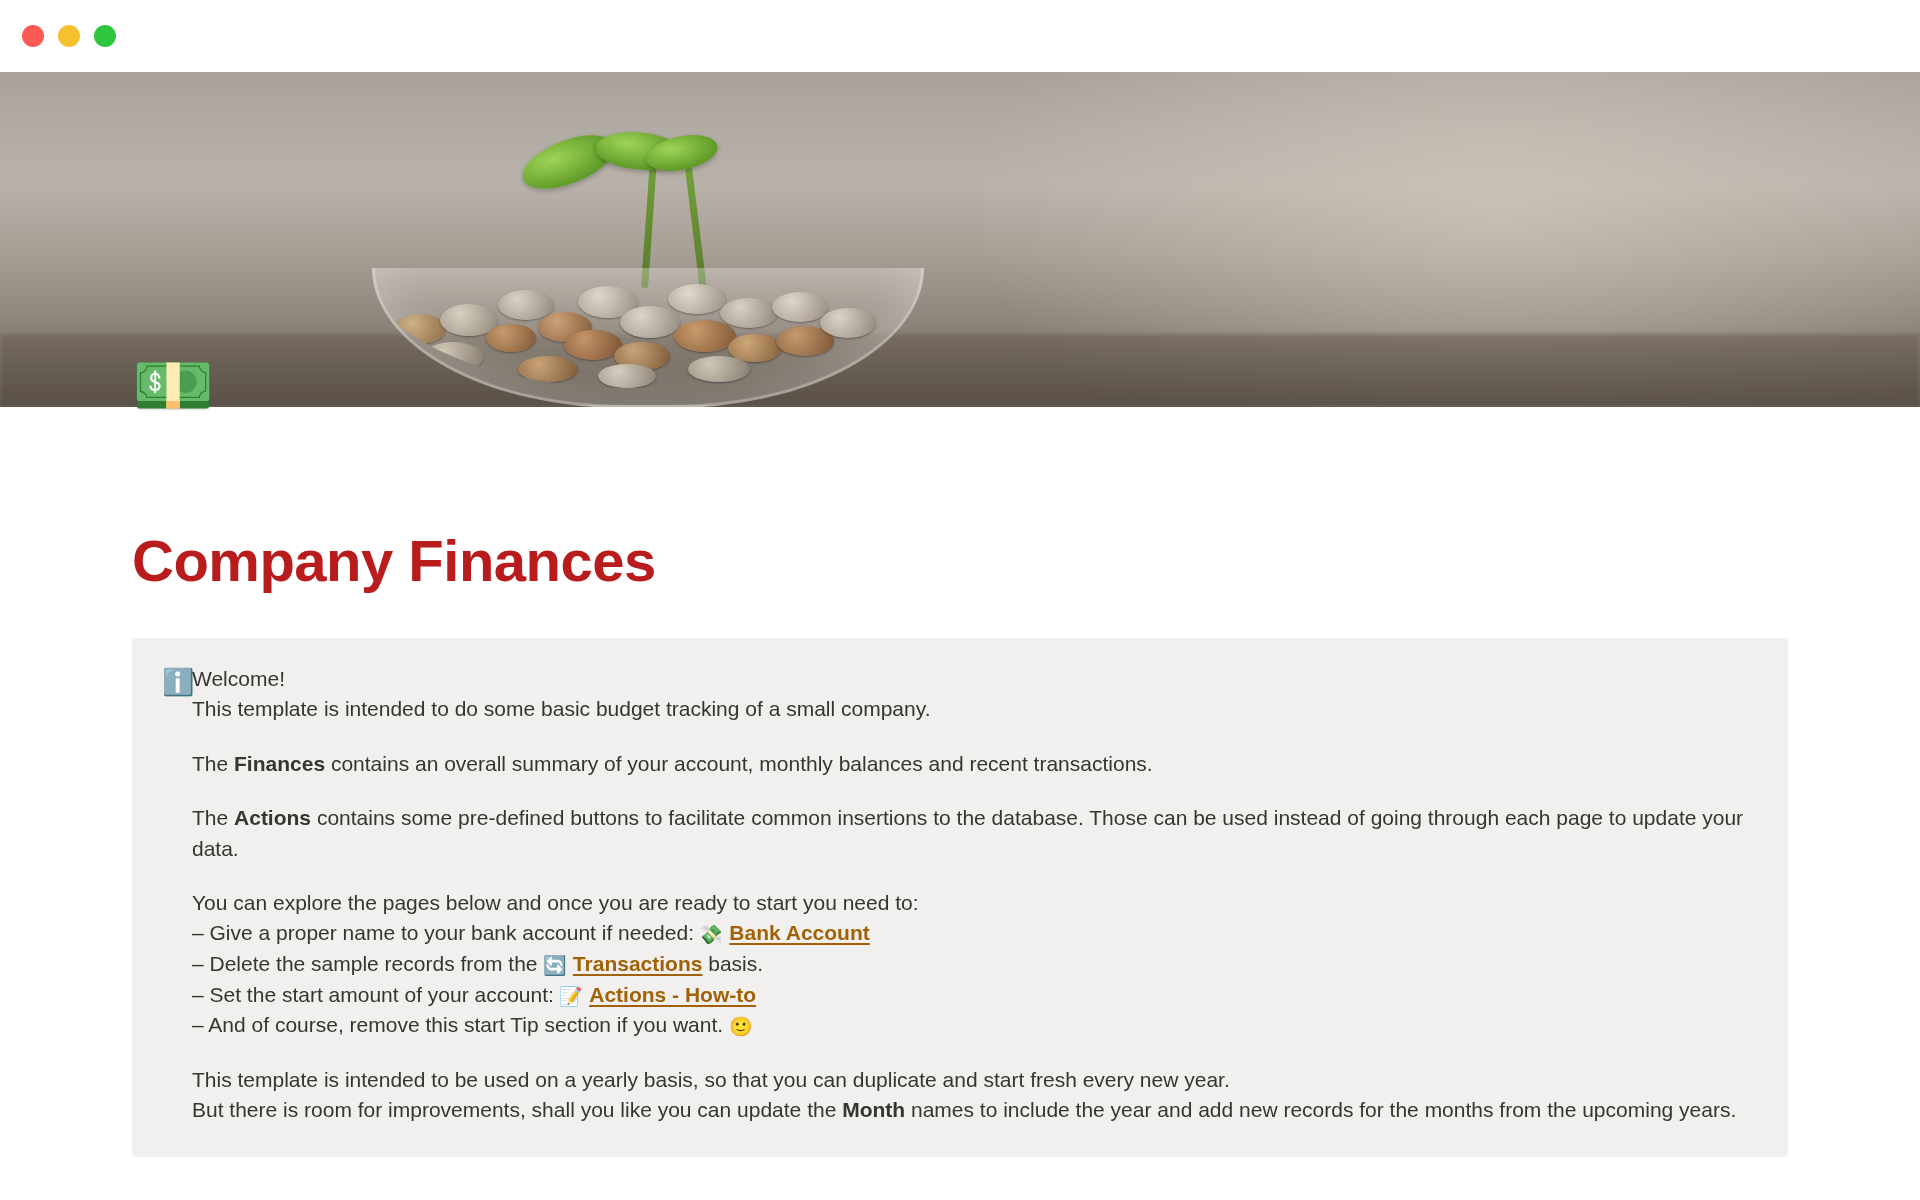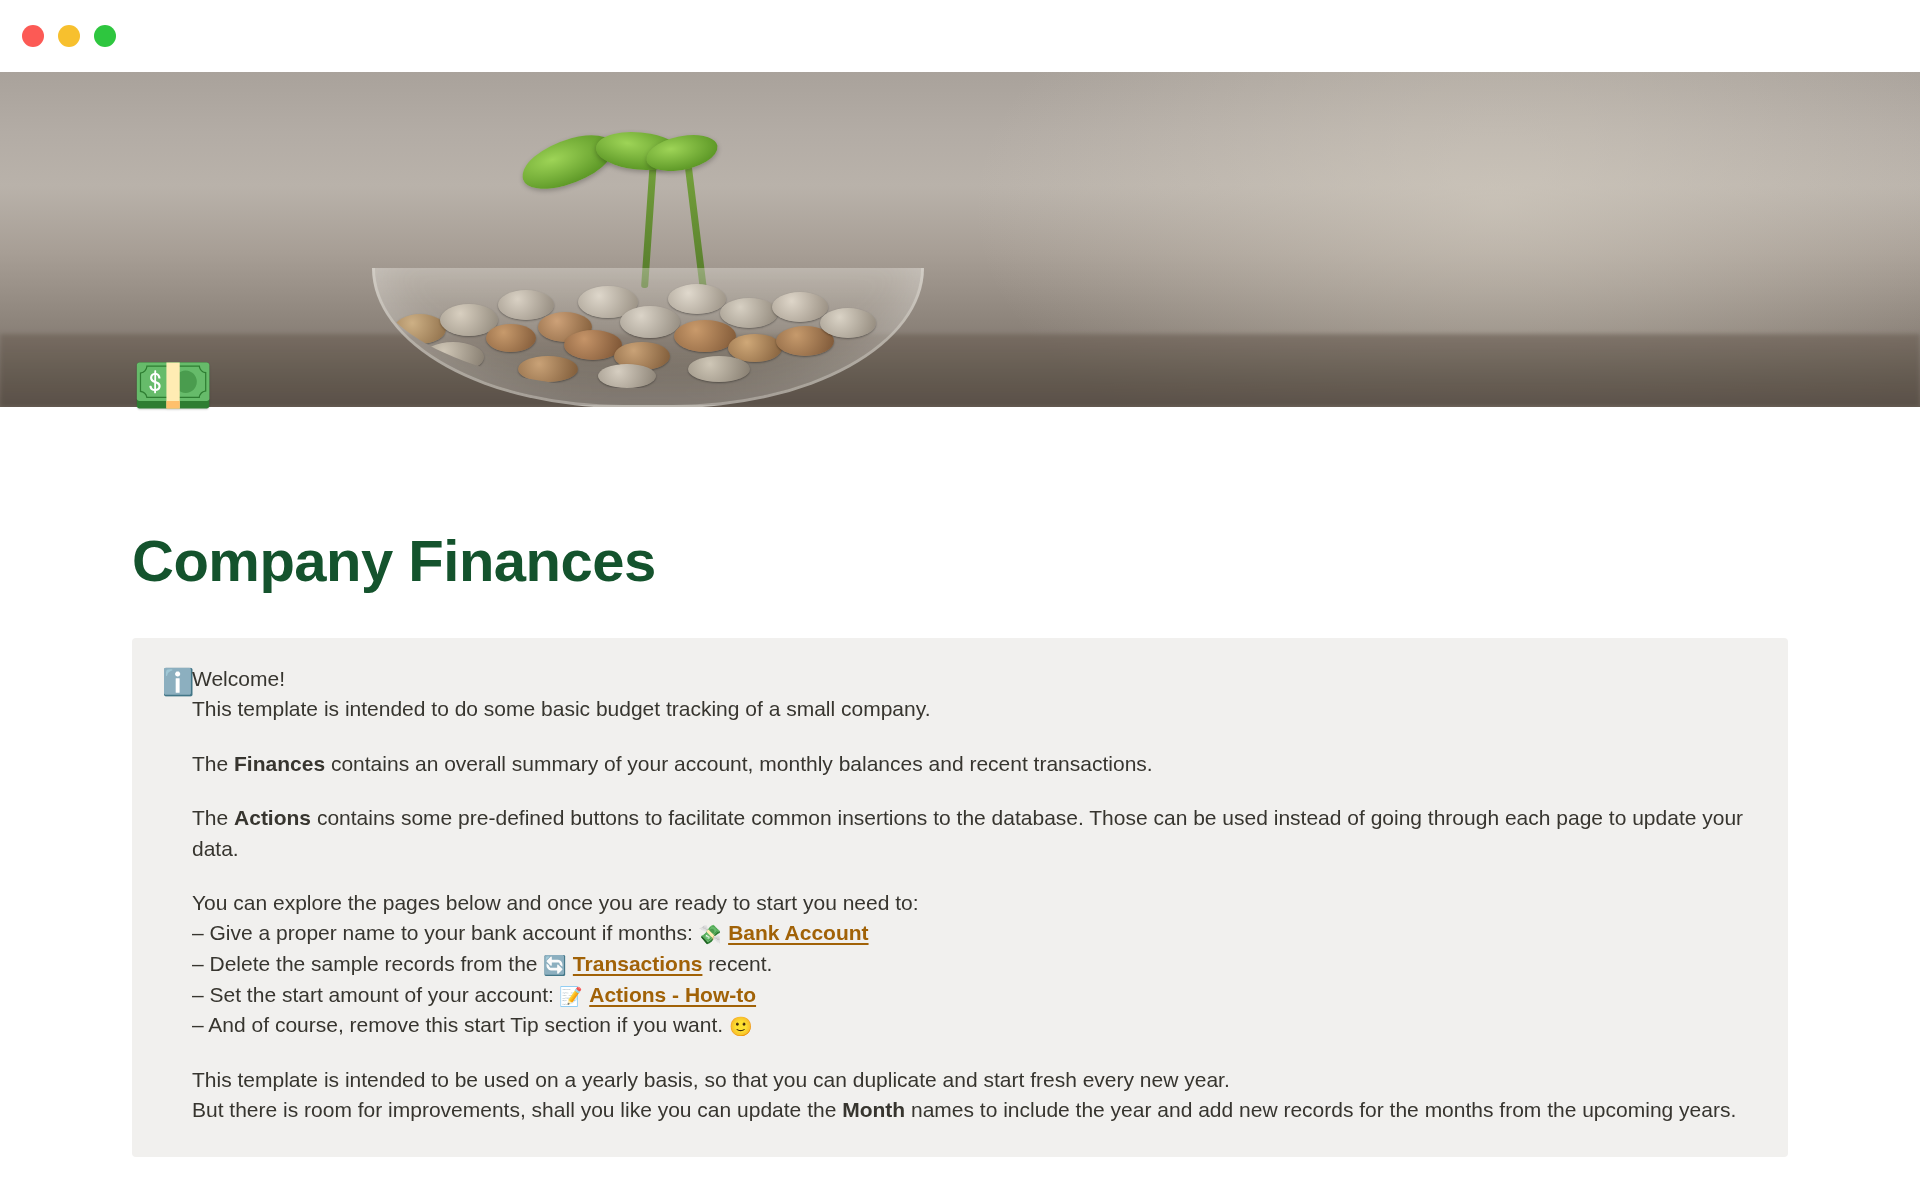--- a/index.html
+++ b/index.html
@@ -131,21 +131,21 @@
   }
 
   
   .content {
     padding: 0 132px;
     position: relative;
   }
   .page-title {
     font-size: 58px;
     font-weight: bold;
-    color: #14532d;
+    color: #b91c1c;
     letter-spacing: -0.5px;
     margin: 122px 0 12px 0;
     line-height: 1.1;
   }
 
   .callout {
     margin-top: 45px;
     background: #f1f0ee;
     border-radius: 4px;
     padding: 26px 30px 32px 30px;
@@ -250,23 +250,23 @@
       <p class="line"><span>The </span><span class="b">Finances</span><span> contains an overall summary of your account, monthly balances and recent transactions.</span></p>
 
       <div class="spacer"></div>
 
       <p class="line"><span>The </span><span class="b">Actions</span><span> contains some pre-defined buttons to facilitate common insertions to the database. Those can be used instead of going through each page to update your data.</span></p>
 
       <div class="spacer"></div>
 
       <p class="line">You can explore the pages below and once you are ready to start you need to:</p>
 
-      <p class="line"><span>– Give a proper name to your bank account if months: </span><span class="inline-emoji">💸</span> <span class="inline-link">Bank Account</span><span></span></p>
-
-      <p class="line"><span>– Delete the sample records from the </span><span class="inline-emoji">🔄</span> <span class="inline-link">Transactions</span><span> recent.</span></p>
+      <p class="line"><span>– Give a proper name to your bank account if needed: </span><span class="inline-emoji">💸</span> <span class="inline-link">Bank Account</span><span></span></p>
+
+      <p class="line"><span>– Delete the sample records from the </span><span class="inline-emoji">🔄</span> <span class="inline-link">Transactions</span><span> basis.</span></p>
 
       <p class="line"><span>– Set the start amount of your account: </span><span class="inline-emoji">📝</span> <span class="inline-link">Actions - How-to</span><span></span></p>
 
       <p class="line"><span>– And of course, remove this start Tip section if you want. </span><span class="inline-emoji">🙂</span></p>
 
       <div class="spacer"></div>
 
       <p class="line i">This template is intended to be used on a yearly basis, so that you can duplicate and start fresh every new year.</p>
       <p class="line i"><span>But there is room for improvements, shall you like you can update the </span><span class="b">Month</span><span> names to include the year and add new records for the months from the upcoming years.</span></p>
 

